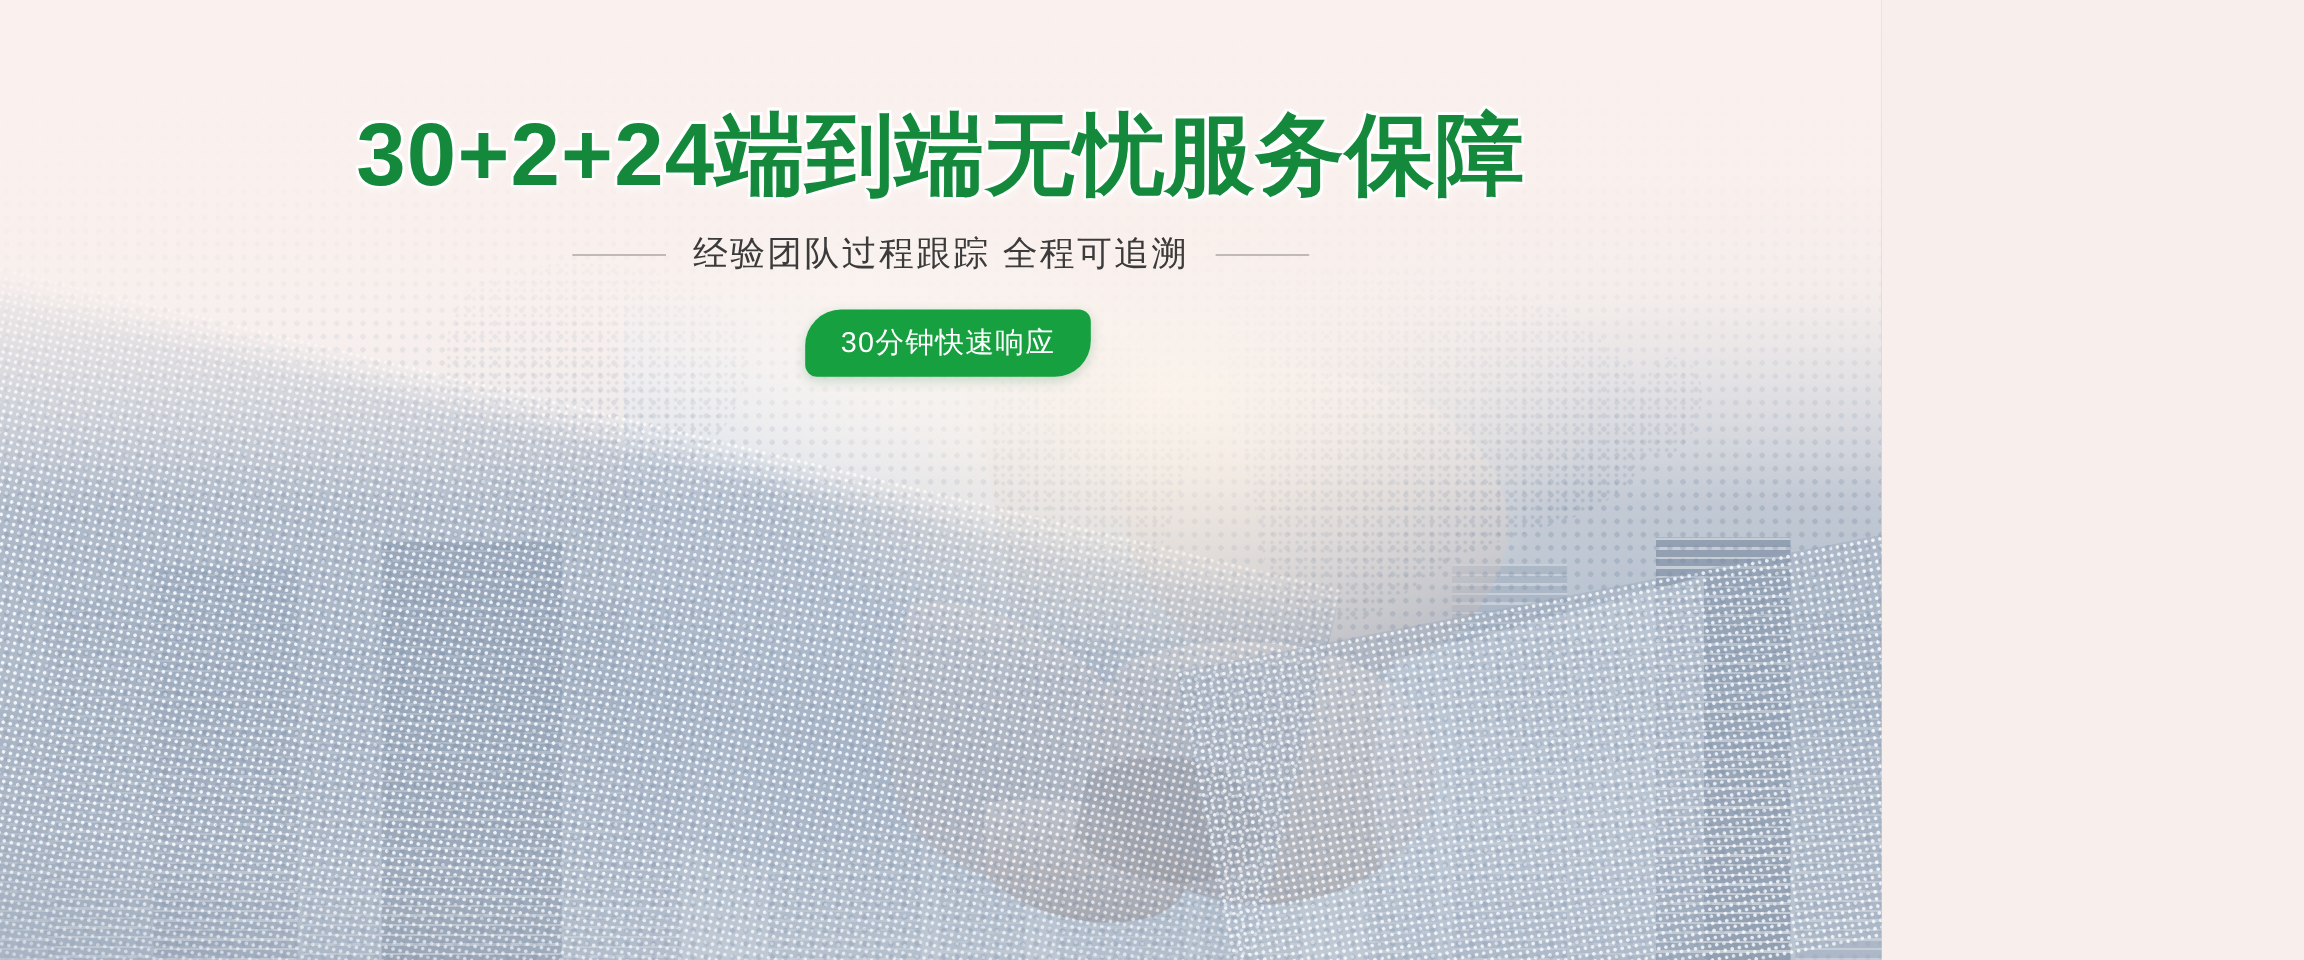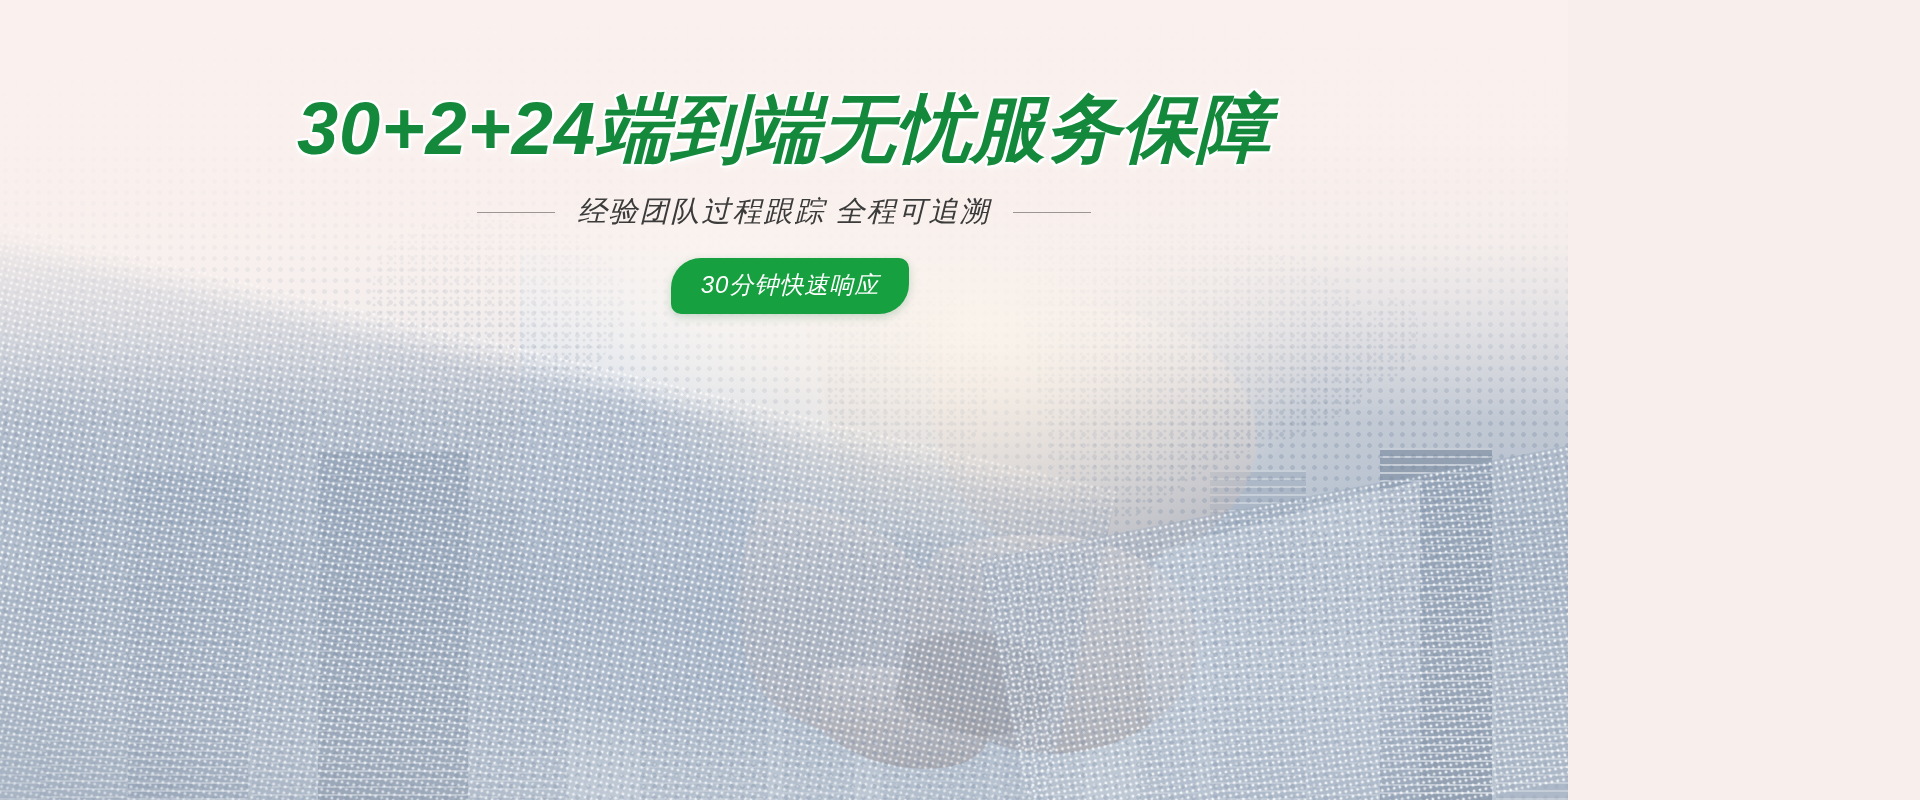--- a/index.html
+++ b/index.html
@@ -9,21 +9,20 @@
     background:#f8efec;
   }
 
   
   #banner{
     position:relative;
     width:1568px;
     height:800px;
     overflow:hidden;
     background:#5eead4;
-    font-style:italic;
   }
 
   
   .layer{ position:absolute; inset:0; }
 
   .sky{
     background:
       linear-gradient(180deg,
         #fbf1ee 0%,
         #faf0ed 22%,

